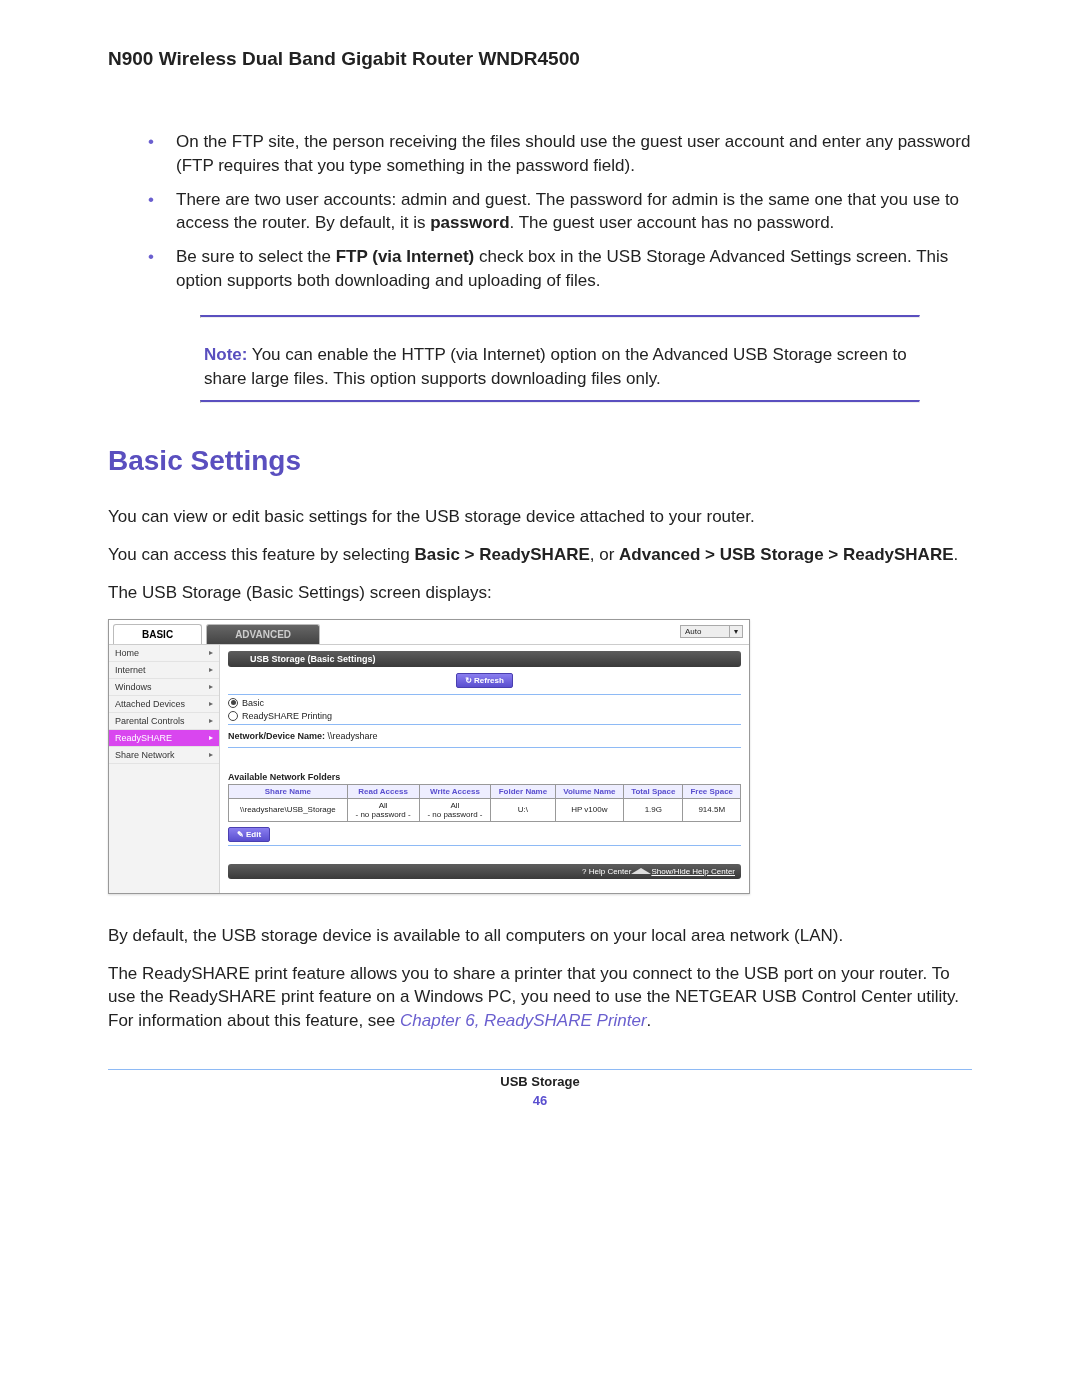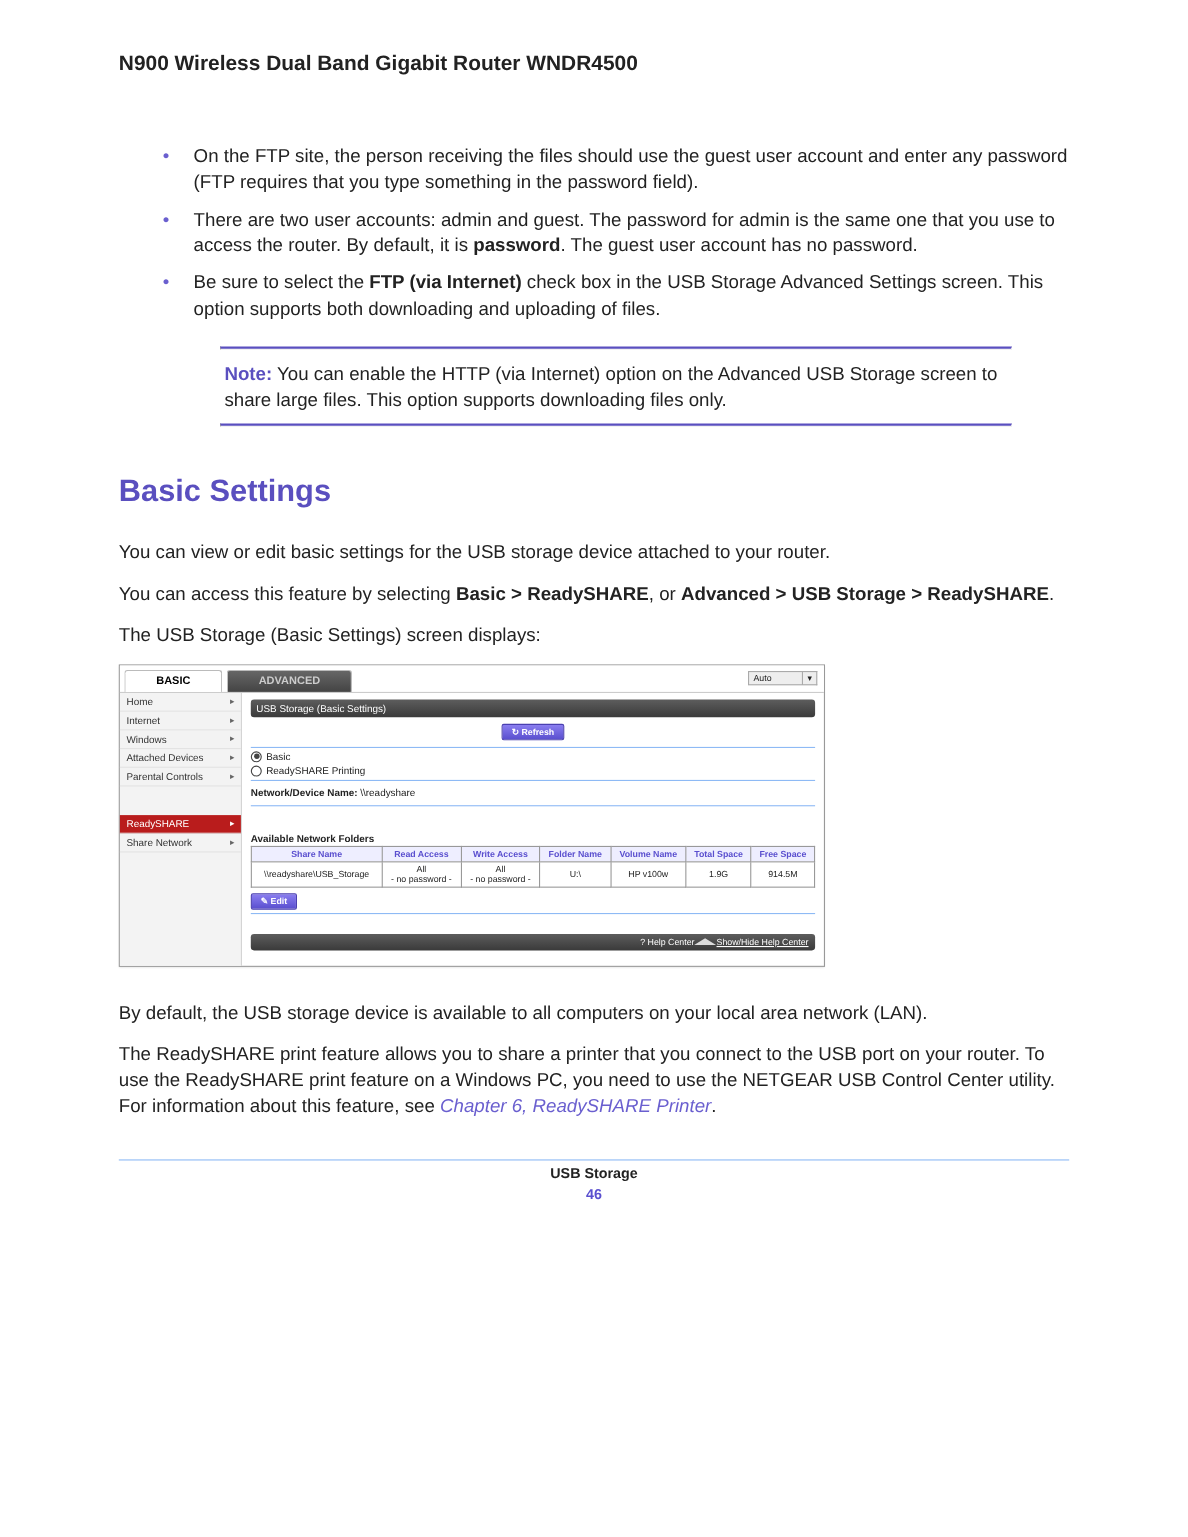--- a/index.html
+++ b/index.html
@@ -46,20 +46,21 @@
     margin: 22px 52px 0 92px;
   }
   .note-rule {
     border-top: 2px solid #5a4fbf;
     margin: 0;
   }
   .note-body {
     padding: 10px 4px;
     font-size: 17px;
     line-height: 1.4;
+    margin-top: 15px;
   }
   .note-label { font-weight: bold; color: #5a4fbf; }
   h2.sec {
     font-size: 28px;
     color: #5a4fbf;
     margin: 42px 0 28px 0;
     font-weight: bold;
   }
   .para {
     font-size: 17px;
@@ -101,29 +102,29 @@
     width: 110px;
     background: #f3f3f3;
     border-right:1px solid #d4d4d4;
   }
   .sb-item {
     display:flex; justify-content:space-between; align-items:center;
     padding:3px 6px; font-size:9px; color:#333;
     border-bottom:1px solid #e3e3e3;
   }
   .sb-item .chev { font-size:8px; color:#666; }
-  .sb-item.active { background:#b91c1c; color:#fff;margin-top:26px; }
+  .sb-item.active { background:#d946ef; color:#fff; }
   .sb-item.active .chev { color:#fff; }
   .main {
     flex:1; padding:6px 8px 14px 8px;
   }
   .panel-title {
     background: linear-gradient(#5d5d5d,#3a3a3a);
-    color:#fff; font-size:9px; font-weight:normal;
-    padding:3px 5px; border-radius:3px;
+    color:#fff; font-size:9px; font-weight:bold;
+    padding:3px 22px; border-radius:3px;
   }
   .btn {
     display:inline-block; padding:2px 8px; font-size:8px;
     border:1px solid #4a3fb0; border-radius:2px;
     background: linear-gradient(#8a7ef0,#5a4fcf);
     color:#fff; font-weight:bold;
   }
   .row-center { text-align:center; margin:6px 0; }
   .hr-blue { border:none; border-top:1px solid #8ebaf5; margin:3px 0; }
   .radio-row { font-size:9px; margin:3px 0; display:flex; align-items:center; gap:4px; }

